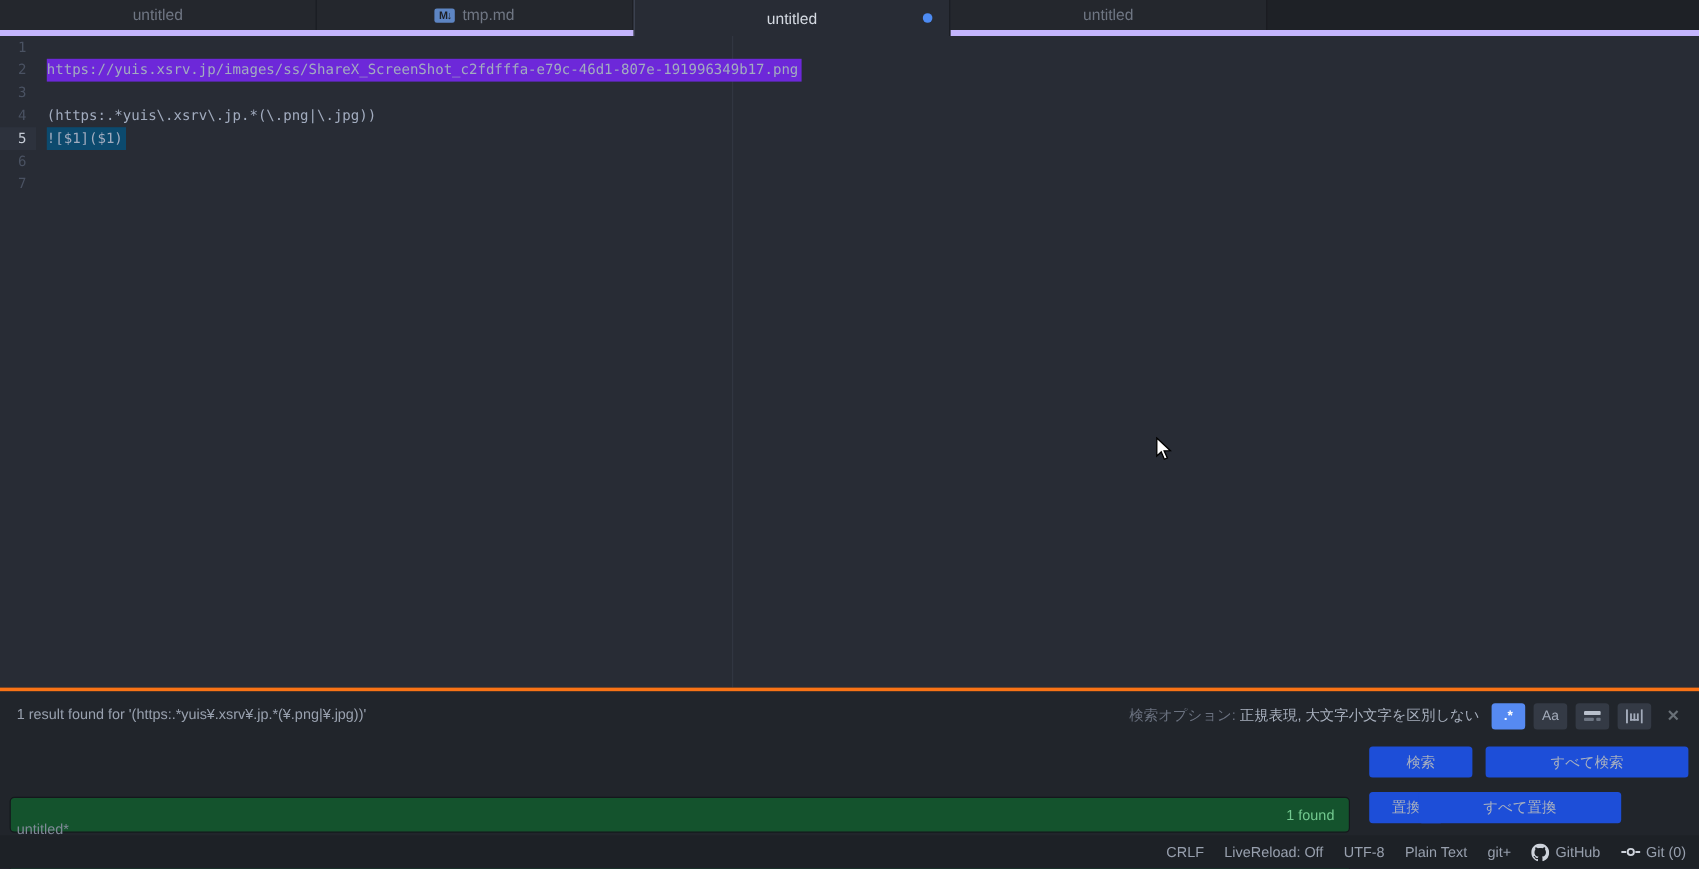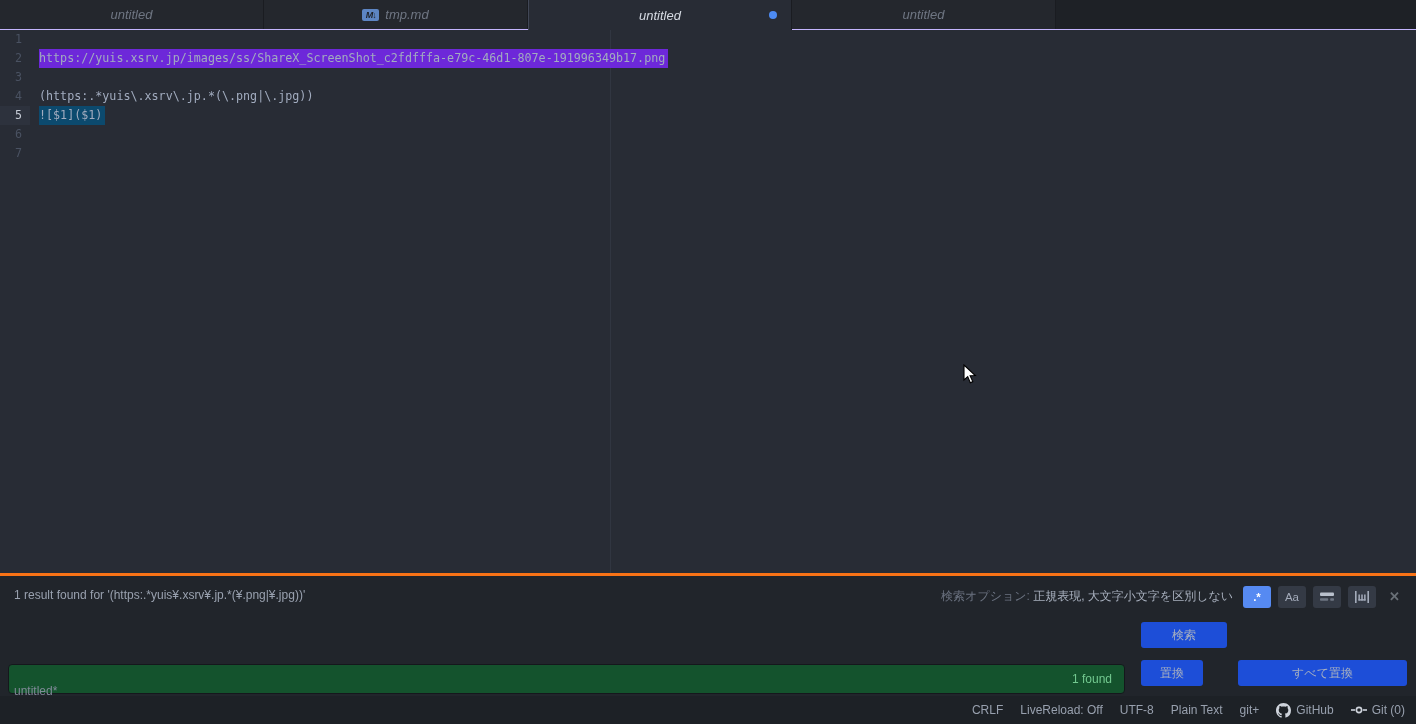--- a/index.html
+++ b/index.html
@@ -1,21 +1,21 @@
 <!DOCTYPE html>
 <html><head>
 <meta charset="utf-8">
 <style>
   * { margin:0; padding:0; box-sizing:border-box; }
   html,body { width:1416px; height:724px; overflow:hidden; }
   body { background:#282c35; font-family:"Liberation Sans",sans-serif; position:relative; }
 
   
   .tab-bar { position:absolute; top:0; left:0; right:0; height:30px;
-             background:#1e2126; display:flex; border-bottom:1px solid #c4b5fd;font-style:italic; }
+             background:#1e2126; display:flex; border-bottom:5px solid #c4b5fd; }
   .tab { width:264px; flex:none; background:#24272d; border-right:1px solid #1a1c21;
          display:flex; align-items:center; justify-content:center; gap:6px;
          color:#6f7683; font-size:13px; position:relative; cursor:default; }
   .tab.active { background:#282c35; color:#d5dae2; border-left:1px solid #414756;
                 height:30px; }
   .tab-filler { flex:1; background:#1e2126; }
   .modified-dot { position:absolute; right:14px; top:11px; width:8px; height:8px;
                   border-radius:50%; background:#4d8bf3; }
   .md-icon { display:inline-flex; align-items:center; justify-content:center;
              width:17px; height:12px; border-radius:2px; background:#5d85c3;
@@ -65,21 +65,21 @@
   .seg-op { color:#c678dd; }
   .seg-plain { color:#a8b0bd; }
   .seg-var { color:#d19a66; }
 
   .btn { position:absolute; height:26px; background:#1d4ed8; border-radius:3px;
          color:#a9b1bf; font-size:12px; display:flex; align-items:center;
          justify-content:center; cursor:pointer; }
   .btn-find       { left:1141px; width:86px;  top:46px; }
   .btn-find-all   { left:1238px; width:169px; top:46px; }
   .btn-replace    { left:1141px; width:62px;  top:84px; }
-  .btn-replace-all{ left:1238px; width:169px; top:84px; }
+  .btn-replace-all{ left:1182px; width:169px; top:84px; }
 
   
   .status-bar { position:absolute; top:696px; left:0; right:0; height:28px;
                 background:#1d2126; display:flex; align-items:center;
                 font-size:12px; color:#98a0ae; }
   .sb-left { display:flex; gap:24px; margin-left:14px; color:#818a98;flex-direction:column; }
   .sb-right { display:flex; gap:17px; margin-left:auto; margin-right:11px;
               align-items:center; }
   .sb-item { display:flex; align-items:center; gap:5px; cursor:pointer; }
   .sb-item svg { display:block; }
@@ -168,20 +168,21 @@
       <rect x="3.4" y="8.2" width="7.2" height="1.4" fill="#a3abba"></rect>
     </svg>
   </div>
   <div class="close-x"><span>✕</span></div>
 
   <div class="fp-input search">
     <span><span class="seg-op">(</span><span class="seg-str">https:.</span><span class="seg-op">*</span><span class="seg-str">yuis\.xsrv\.jp.</span><span class="seg-op">*</span><span class="seg-op">(</span><span class="seg-str">\.png</span><span class="seg-op">|</span><span class="seg-str">\.jpg</span><span class="seg-op">))</span></span>
     <span class="count">1 found</span>
   </div>
   <div class="btn btn-find">検索</div>
+  <div class="btn btn-find-all">すべて検索</div>
 
   <div class="fp-input replace">
     <span><span class="seg-plain">![</span><span class="seg-var">$1</span><span class="seg-plain">](</span><span class="seg-var">$1</span><span class="seg-plain">)</span></span>
   </div>
   <div class="btn btn-replace">置換</div>
   <div class="btn btn-replace-all">すべて置換</div>
 </div>
 
 <div class="status-bar">
   <div class="sb-left">

